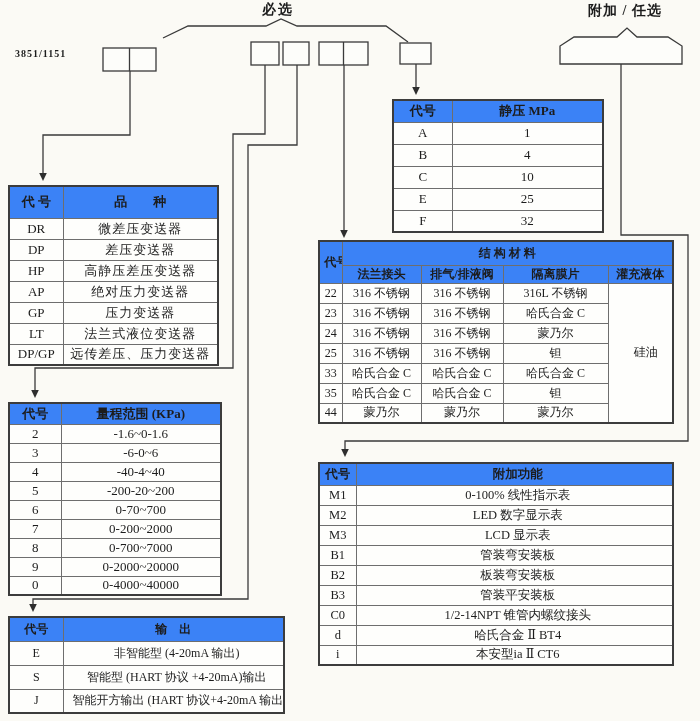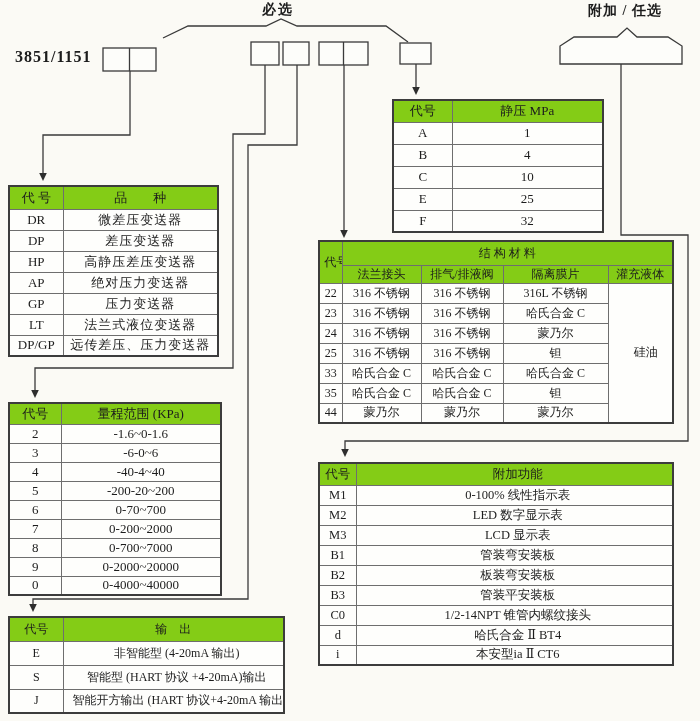--- a/index.html
+++ b/index.html
@@ -4,31 +4,31 @@
 <style>
   html,body{margin:0;padding:0;}
   body{
     width:700px;height:721px;position:relative;overflow:hidden;
     background:#fbfaf5;
     font-family:"Liberation Serif","DejaVu Serif",serif;
     color:#1c1c1c;
   }
   #wires{position:absolute;left:0;top:0;width:700px;height:721px;}
   .lbl{position:absolute;font-weight:bold;font-size:14px;letter-spacing:2px;text-align:center;}
-  #model-label{position:absolute;left:15px;top:48px;font-size:16px;font-weight:bold;letter-spacing:1px;text-align:center;}
+  #model-label{position:absolute;left:15px;top:48px;font-size:10px;font-weight:bold;letter-spacing:1px;text-align:center;}
   table{position:absolute;border-collapse:collapse;table-layout:fixed;background:#fff;
         border:2px solid #3c3c3c;}
   th,td{border:1px solid #6e6e6e;text-align:center;padding:0 2px;overflow:hidden;
         white-space:nowrap;font-weight:normal;}
-  th{background:#84cc16;font-weight:normal;}
+  th{background:#3b82f6;font-weight:bold;}
   td{background:#fefefc;}
   .left{text-align:center;padding-left:9px;}
   
   #t-pinzhong{left:8px;top:185px;width:209px;font-size:13px;}
-  #t-pinzhong tr{height:21px;} #t-pinzhong tr.head{height:23px;}
+  #t-pinzhong tr{height:21px;} #t-pinzhong tr.head{height:32px;}
   #t-jingya{left:392px;top:99px;width:210px;font-size:13px;}
   #t-jingya tr{height:22px;}
   #t-jiegou{left:318px;top:240px;width:354px;font-size:12px;}
   #t-jiegou tr{height:20px;} #t-jiegou tr.head1{height:24px;} #t-jiegou tr.head2{height:18px;margin-left:12px;}
   #t-liangcheng{left:8px;top:402px;width:212px;font-size:13px;}
   #t-liangcheng tr{height:19px;} #t-liangcheng tr.head{height:21px;}
   #t-fujia{left:318px;top:462px;width:354px;font-size:12.5px;}
   #t-fujia tr{height:20px;} #t-fujia tr.head{height:22px;}
   #t-shuchu{left:8px;top:616px;width:275px;font-size:12px;}
   #t-shuchu tr{height:24px;}

